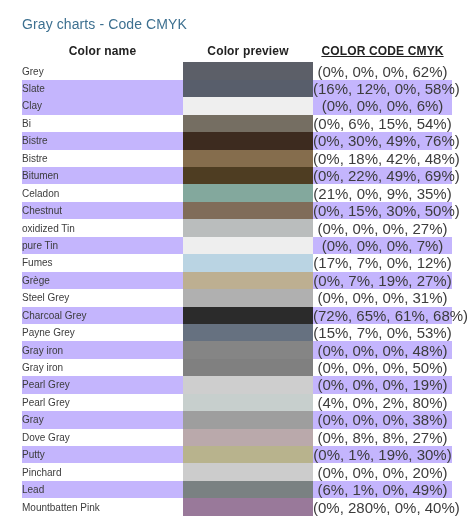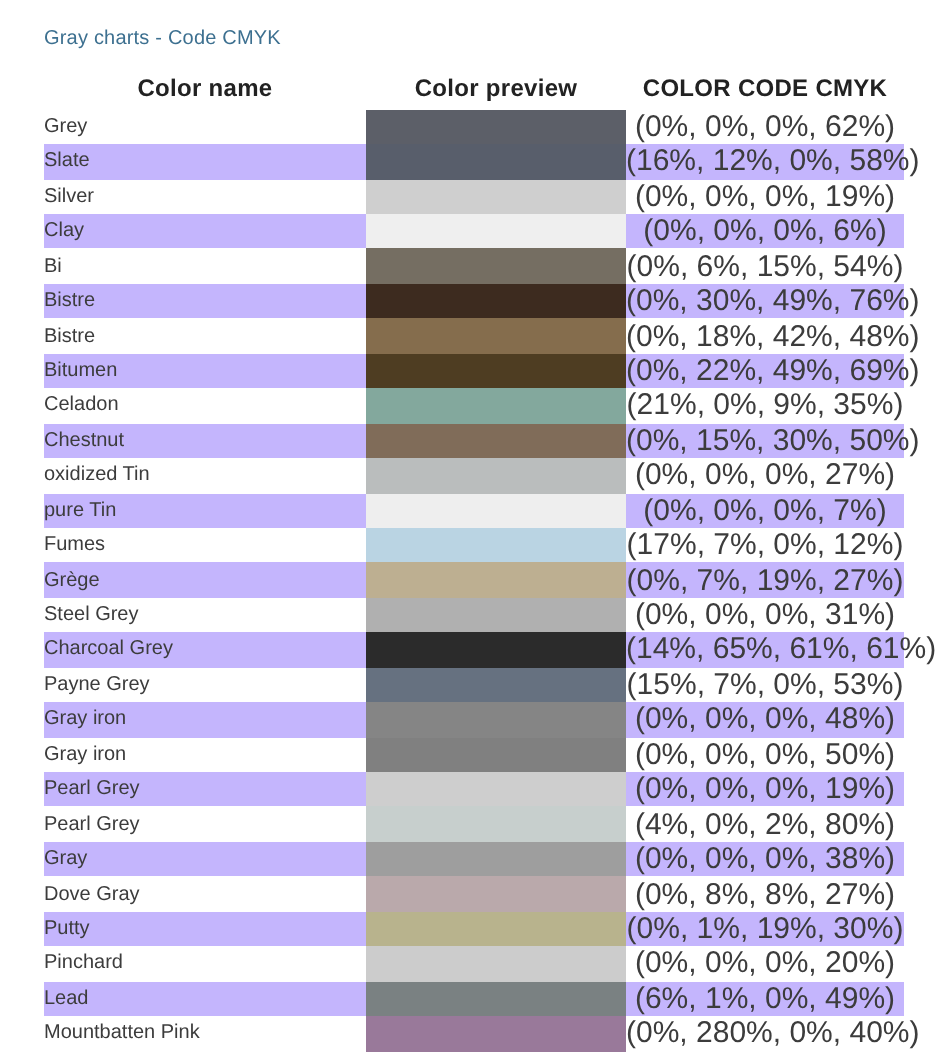--- a/index.html
+++ b/index.html
@@ -8,21 +8,21 @@
     background: #ffffff;
   }
   body {
     width: 474px;
     height: 532px;
     font-family: "Liberation Sans", sans-serif;
     color: #333333;
     overflow: hidden;
   }
   #page-title {
-    font-size: 10px;
+    font-size: 14px;
     color: #3d7090;
     padding: 7px 0 0 22px;
     letter-spacing: 0.1px;
     font-weight: 400;
   }
   #color-table {
     margin: 10px 22px 0 22px;
     width: 430px;
     border-collapse: collapse;
     table-layout: fixed;
@@ -30,21 +30,21 @@
   #color-table th {
     font-size: 12px;
     font-weight: bold;
     color: #222222;
     padding: 2px 0 4px 0;
     text-align: center;
     letter-spacing: 0.15px;
   }
   #color-table th.col-name-head { width: 161px; }
   #color-table th.col-preview-head { width: 130px; }
-  #color-table th.col-code-head { width: 139px; }
+  #color-table th.col-code-head { width: 139px; text-decoration: underline; }
   #color-table td {
     padding: 0;
     height: 17.45px;
     vertical-align: middle;
   }
   tr.row-odd td { background: #ffffff; }
   tr.row-even td { background: #c4b5fd; }
   td.cell-name {
     font-size: 10px;
     color: #3c3c3c;
@@ -87,27 +87,20 @@
         </td>
         <td class="cell-code">(0%, 0%, 0%, 62%)</td>
       </tr>
       <tr class="row-even">
         <td class="cell-name">Slate</td>
         <td class="cell-preview">
           <span class="swatch" style="background: rgb(88, 94, 107);"></span>
         </td>
         <td class="cell-code">(16%, 12%, 0%, 58%)</td>
       </tr>
-      <tr class="row-odd">
-        <td class="cell-name">Silver</td>
-        <td class="cell-preview">
-          <span class="swatch" style="background: rgb(207, 207, 207);"></span>
-        </td>
-        <td class="cell-code">(0%, 0%, 0%, 19%)</td>
-      </tr>
       <tr class="row-even">
         <td class="cell-name">Clay</td>
         <td class="cell-preview">
           <span class="swatch" style="background: rgb(239, 239, 239);"></span>
         </td>
         <td class="cell-code">(0%, 0%, 0%, 6%)</td>
       </tr>
       <tr class="row-odd">
         <td class="cell-name">Bi</td>
         <td class="cell-preview">
@@ -183,21 +176,21 @@
         <td class="cell-preview">
           <span class="swatch" style="background: rgb(176, 176, 176);"></span>
         </td>
         <td class="cell-code">(0%, 0%, 0%, 31%)</td>
       </tr>
       <tr class="row-even">
         <td class="cell-name">Charcoal Grey</td>
         <td class="cell-preview">
           <span class="swatch" style="background: rgb(43, 43, 43);"></span>
         </td>
-        <td class="cell-code">(14%, 65%, 61%, 61%)</td>
+        <td class="cell-code">(72%, 65%, 61%, 68%)</td>
       </tr>
       <tr class="row-odd">
         <td class="cell-name">Payne Grey</td>
         <td class="cell-preview">
           <span class="swatch" style="background: rgb(102, 113, 128);"></span>
         </td>
         <td class="cell-code">(15%, 7%, 0%, 53%)</td>
       </tr>
       <tr class="row-even">
         <td class="cell-name">Gray iron</td>

